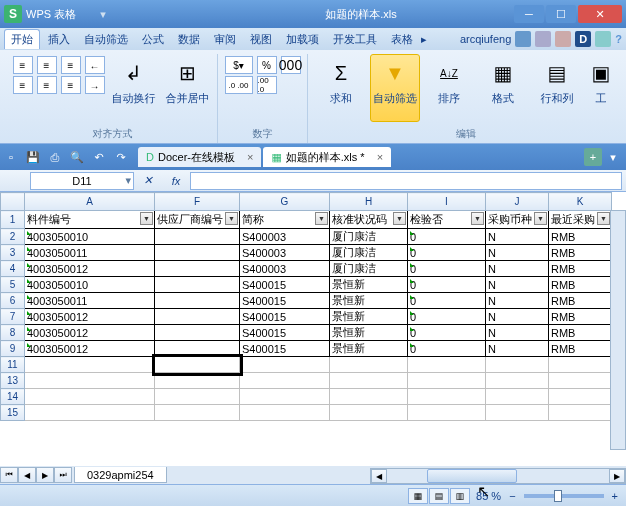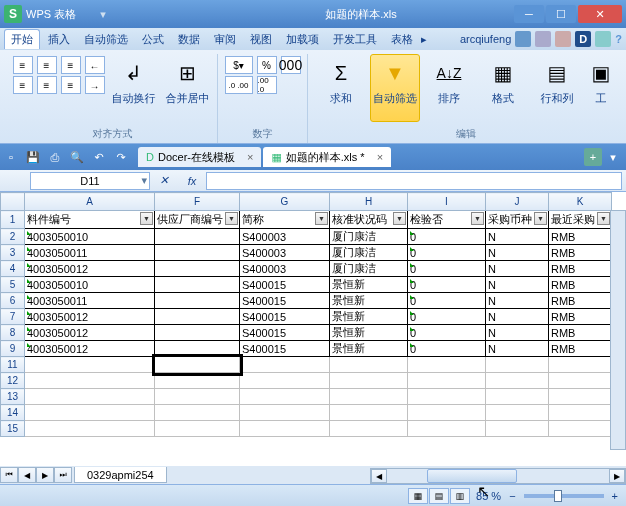--- a/index.html
+++ b/index.html
@@ -31,21 +31,21 @@
 .rsmall{display:flex;flex-direction:column;gap:2px;padding-top:2px;}
 .rsmall-ic{width:20px;height:18px;border:1px solid #8db2e3;background:#fff;display:flex;align-items:center;justify-content:center;font-size:10px;cursor:pointer;}
 .sheet-tabs-top{height:26px;background:linear-gradient(#5a94d6,#4a82c8);display:flex;align-items:center;padding:0 2px;position:relative;}
 .stt-icons{display:flex;gap:4px;margin-right:8px;}
 .stt-ic{width:18px;height:18px;color:#fff;display:flex;align-items:center;justify-content:center;cursor:pointer;}
 .doc-tab{height:20px;padding:0 8px;display:flex;align-items:center;gap:4px;background:#e8f0fa;border-radius:3px 3px 0 0;margin-right:2px;cursor:pointer;}
 .doc-tab.active{background:#fff;}
 .doc-tab-close{color:#666;cursor:pointer;margin-left:8px;}
 .stt-right{position:absolute;right:4px;display:flex;gap:2px;}
 .namebox-row{height:22px;background:linear-gradient(#eef5fc,#dce8f5);display:flex;align-items:center;border-bottom:1px solid #8db2e3;}
-.namebox{width:120px;height:18px;background:#fff;border:1px solid #8db2e3;margin-left:30px;padding:0 8px;display:flex;align-items:center;justify-content:center;position:relative;}
+.namebox{width:104px;height:18px;background:#fff;border:1px solid #8db2e3;margin-left:30px;padding:0 8px;display:flex;align-items:center;justify-content:center;position:relative;}
 .namebox-dd{position:absolute;right:2px;color:#5a7a9e;}
 .fx-btn{width:20px;height:18px;display:flex;align-items:center;justify-content:center;color:#15428b;font-style:italic;margin:0 4px;}
 .formula-bar{flex:1;height:18px;background:#fff;border:1px solid #8db2e3;margin-right:4px;}
 .grid-area{height:274px;background:#fff;position:relative;overflow:hidden;}
 .grid-table{border-collapse:collapse;position:absolute;left:0;top:0;}
 .col-hdr,.row-hdr{background:linear-gradient(#f5f9fd,#dde9f7);border:1px solid #9eb6ce;text-align:center;color:#15428b;font-size:10px;}
 .col-hdr{height:18px;position:relative;}
 .row-hdr{width:24px;}
 .filter-hdr{background:#fff;border:1px solid #000;position:relative;padding:1px 16px 1px 2px;font-size:11px;text-align:left;height:16px;white-space:nowrap;overflow:hidden;}
 .filter-dd{position:absolute;right:1px;top:1px;width:13px;height:13px;background:linear-gradient(#f8f8f8,#ddd);border:1px solid #888;display:flex;align-items:center;justify-content:center;font-size:7px;color:#333;}
@@ -162,21 +162,21 @@
     <div class="rbtns">
       <div class="rbtn-big">
         <div class="rbtn-ic">Σ</div>
         <div class="rbtn-lbl">求和</div>
       </div>
       <div class="rbtn-big active">
         <div class="rbtn-ic" style="color:#e5a700;">▼</div>
         <div class="rbtn-lbl">自动筛选</div>
       </div>
       <div class="rbtn-big">
-        <div class="rbtn-ic" style="font-size:14px;text-decoration:underline;">A↓Z</div>
+        <div class="rbtn-ic" style="font-size:10px;text-decoration:underline;">A↓Z</div>
         <div class="rbtn-lbl">排序</div>
       </div>
       <div class="rbtn-big">
         <div class="rbtn-ic">▦</div>
         <div class="rbtn-lbl">格式</div>
       </div>
       <div class="rbtn-big">
         <div class="rbtn-ic">▤</div>
         <div class="rbtn-lbl">行和列</div>
       </div>
@@ -332,31 +332,20 @@
           <td class="cell data">景恒新</td>
           <td class="cell data gmark">0</td>
           <td class="cell data">N</td>
           <td class="cell data">RMB</td>
           <td class="cell data num"></td>
         </tr>
         <tr>
           <td class="row-hdr">11</td>
           <td class="cell"></td>
           <td class="cell sel-cell"></td>
-          <td class="cell"></td>
-          <td class="cell"></td>
-          <td class="cell"></td>
-          <td class="cell"></td>
-          <td class="cell"></td>
-          <td class="cell"></td>
-        </tr>
-        <tr>
-          <td class="row-hdr">12</td>
-          <td class="cell"></td>
-          <td class="cell"></td>
           <td class="cell"></td>
           <td class="cell"></td>
           <td class="cell"></td>
           <td class="cell"></td>
           <td class="cell"></td>
           <td class="cell"></td>
         </tr>
         <tr>
           <td class="row-hdr">13</td>
           <td class="cell"></td>

